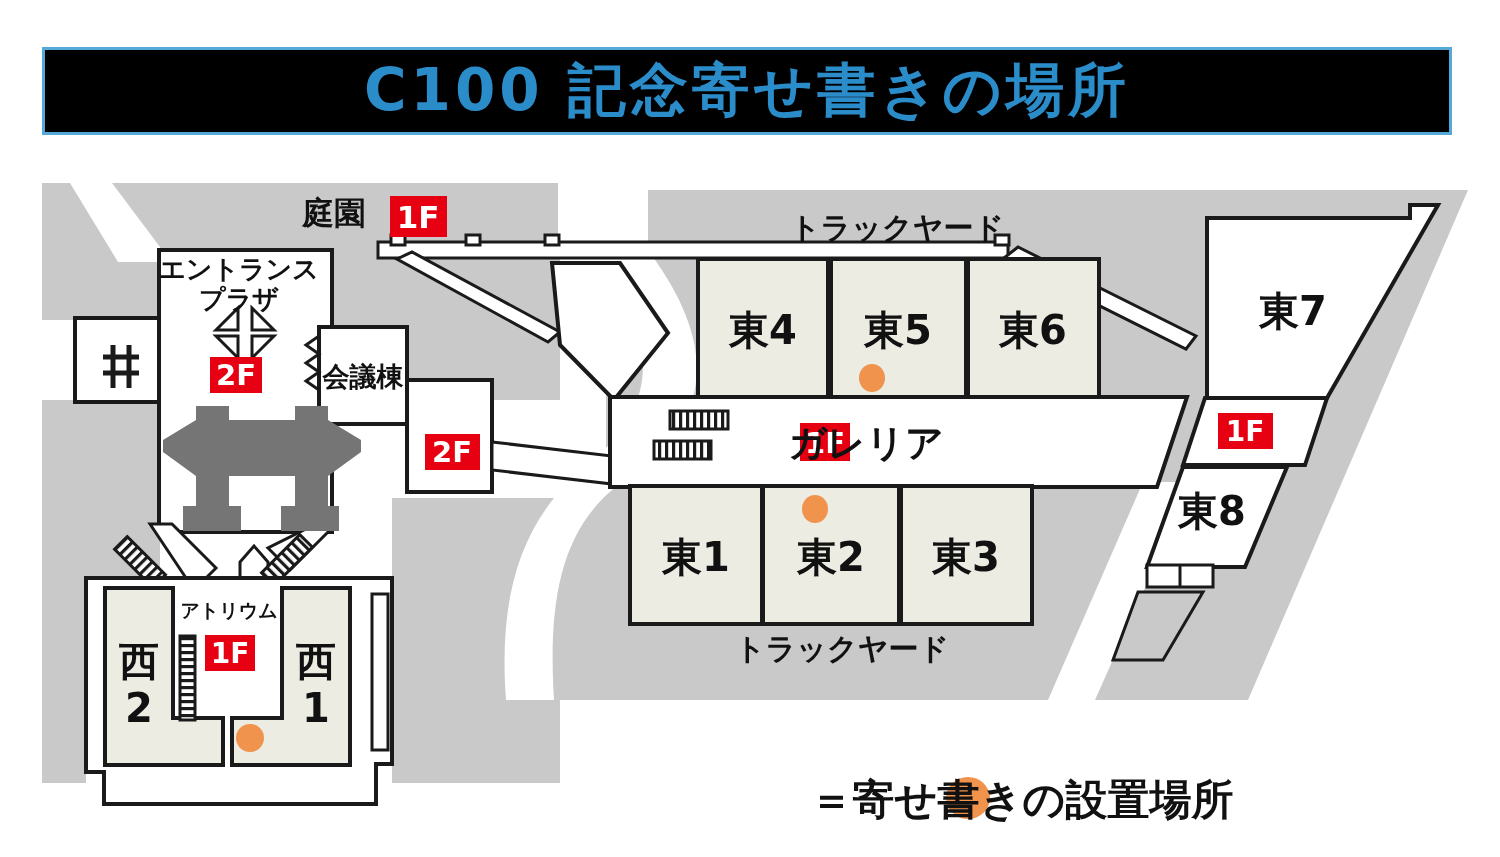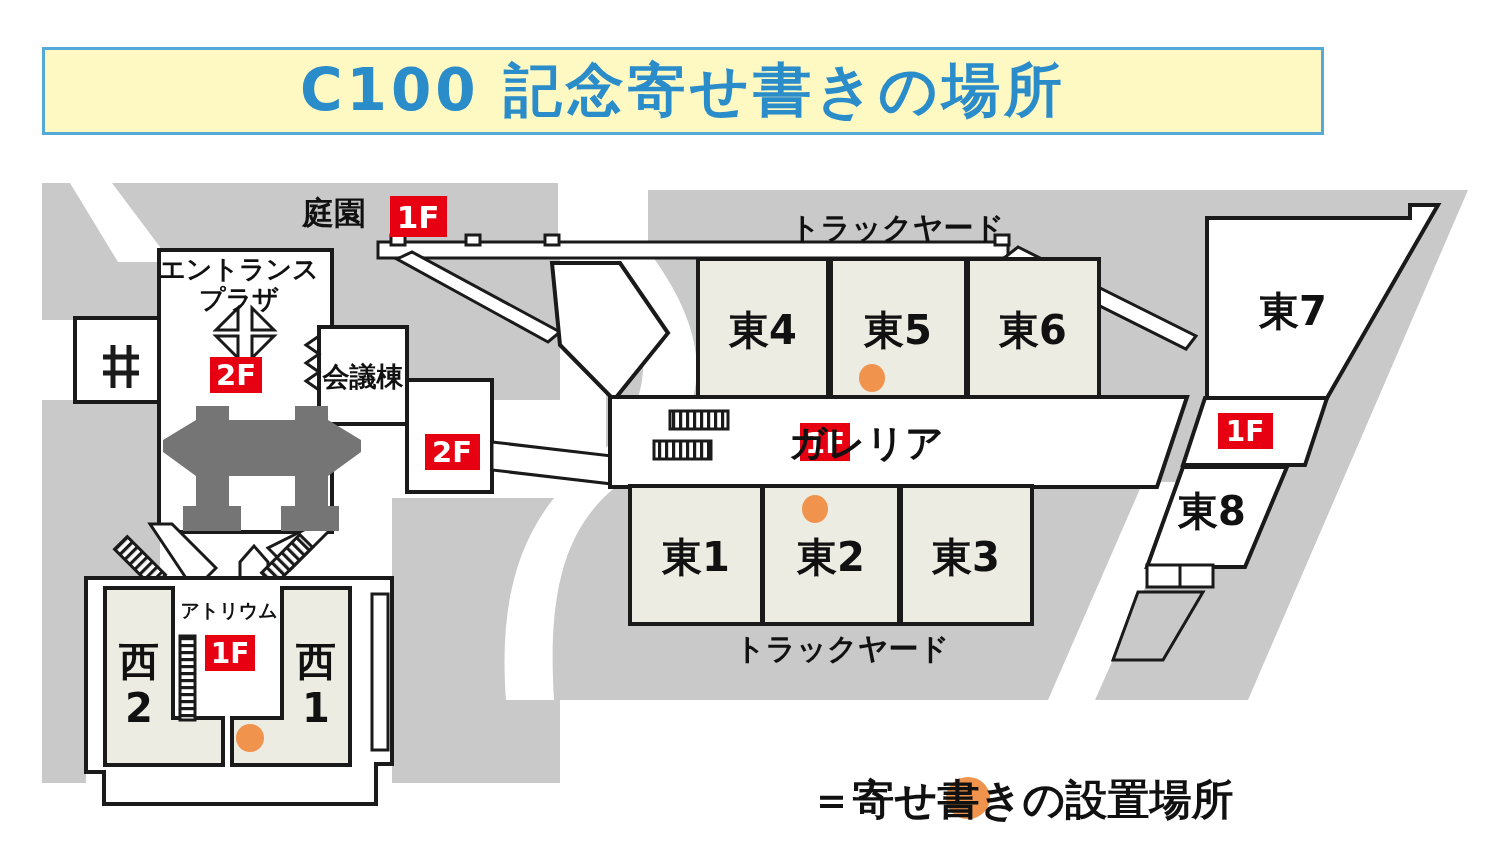--- a/index.html
+++ b/index.html
@@ -1,21 +1,21 @@
 <!DOCTYPE html>
 <html><head>
 <meta charset="utf-8">
 <style>
   html,body{margin:0;padding:0;background:#ffffff;}
   body{font-family:"DejaVu Sans","Liberation Sans",sans-serif;}
   #stage{position:relative;width:1500px;height:857px;background:#fff;overflow:hidden;}
   #title-box{
-    position:absolute;left:42px;top:47px;width:1282px;height:88px;
+    position:absolute;left:42px;top:47px;width:1410px;height:88px;
     border:3px solid #55a9d9;display:flex;align-items:center;justify-content:center;
-    box-sizing:border-box;background:#fef9c3;
+    box-sizing:border-box;background:#000000;
   }
   #title-box .t{
     color:#2b8cca;font-size:58px;font-weight:bold;letter-spacing:4px;white-space:nowrap;
   }
   svg{position:absolute;left:0;top:0;}
   svg text{font-family:"DejaVu Sans","Liberation Sans",sans-serif;font-weight:bold;}
   .gray{fill:#c9c9c9;stroke:none;}
   .road{fill:#ffffff;stroke:none;}
   .ln{fill:#ffffff;stroke:#1a1a1a;stroke-width:4;stroke-linejoin:miter;}
   .ln3{fill:#ffffff;stroke:#1a1a1a;stroke-width:3;}

